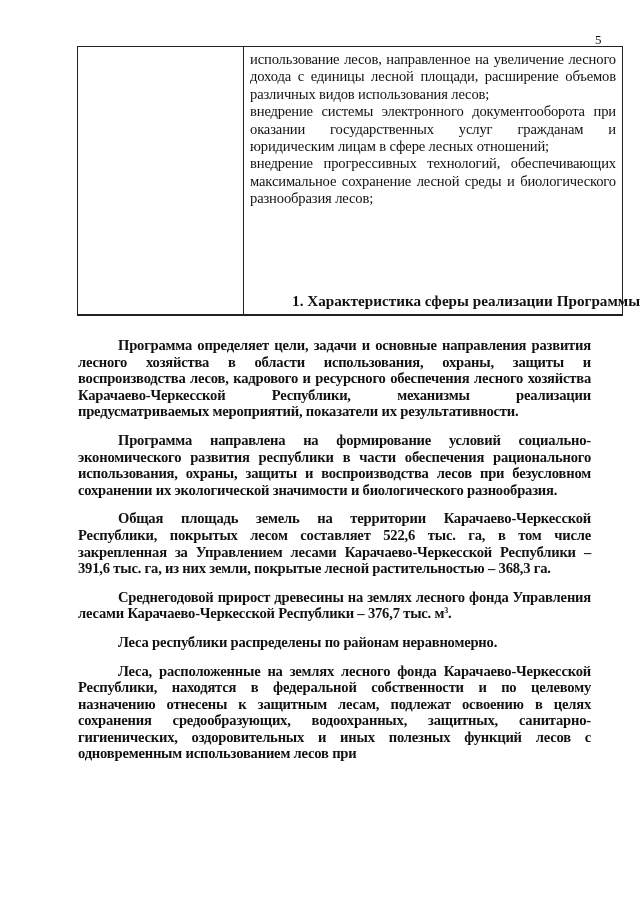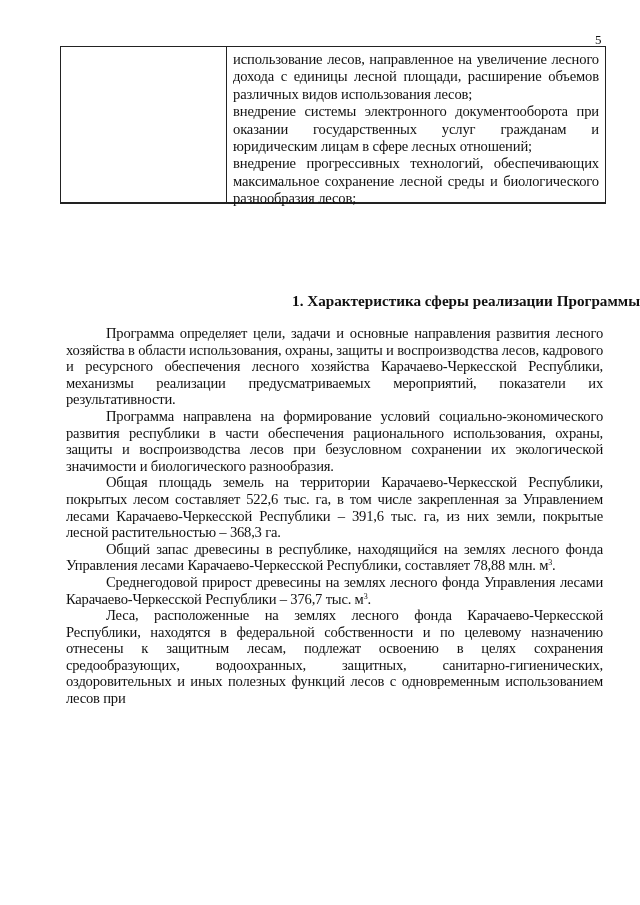--- a/index.html
+++ b/index.html
@@ -6,39 +6,39 @@
   body {
     width: 640px; height: 905px; position: relative; overflow: hidden;
     font-family: "Liberation Serif", "DejaVu Serif", serif;
     color: #111;
   }
   .page-number {
     position: absolute; top: 33px; left: 595px;
     font-size: 13px; line-height: 14px;
   }
   .table {
-    position: absolute; top: 46px; left: 60px; width: 546px; height: 158px;
+    position: absolute; top: 46px; left: 77px; width: 546px; height: 270px;
     border: 1px solid #222; border-bottom-width: 2px; box-sizing: border-box;
     display: flex;
   }
   .table .cell-left { width: 165px; border-right: 1px solid #222; }
   .table .cell-right {
     flex: 1; padding: 4px 6px 0 6px;
     font-size: 14.6px; line-height: 17.4px; letter-spacing: -0.15px;
   }
   .table .cell-right p { margin: 0; text-align: justify; text-align-last: left; }
   .section-title {
     position: absolute; top: 292px; left: 0; width: 640px; text-align: right;
     font-weight: bold; font-size: 15.2px; line-height: 18px;
   }
   .body-text {
     position: absolute; top: 325px; left: 66px; width: 537px;
     font-size: 14.6px; line-height: 16.6px; letter-spacing: -0.2px;
   }
-  .body-text p { margin: 0; text-indent: 40px; text-align: justify; }
+  .body-text p { margin: 12px; text-indent: 40px; text-align: justify; font-weight: bold; }
   sup { font-size: 8px; line-height: 0; vertical-align: 5px; }
 </style>
 </head>
 <body>
 
 <div class="page-number">5</div>
 
 <div class="table">
   <div class="cell-left"></div>
   <div class="cell-right">
@@ -47,16 +47,16 @@
     <p>внедрение прогрессивных технологий, обеспечивающих максимальное сохранение лесной среды и биологического разнообразия лесов;</p>
   </div>
 </div>
 
 <div class="section-title">1. Характеристика сферы реализации Программы</div>
 
 <div class="body-text">
   <p>Программа определяет цели, задачи и основные направления развития лесного хозяйства в области использования, охраны, защиты и воспроизводства лесов, кадрового и ресурсного обеспечения лесного хозяйства Карачаево-Черкесской Республики, механизмы реализации предусматриваемых мероприятий, показатели их результативности.</p>
   <p>Программа направлена на формирование условий социально-экономического развития республики в части обеспечения рационального использования, охраны, защиты и воспроизводства лесов при безусловном сохранении их экологической значимости и биологического разнообразия.</p>
   <p>Общая площадь земель на территории Карачаево-Черкесской Республики, покрытых лесом составляет 522,6 тыс. га, в том числе закрепленная за Управлением лесами Карачаево-Черкесской Республики – 391,6 тыс. га, из них земли, покрытые лесной растительностью – 368,3 га.</p>
-  <p><span>Общий запас древесины в республике, находящийся на землях лесного фонда Управления лесами Карачаево-Черкесской Республики, составляет 78,88 млн. м</span><sup>3</sup><span>.</span></p>
   <p><span>Среднегодовой прирост древесины на землях лесного фонда Управления лесами Карачаево-Черкесской Республики – 376,7 тыс. м</span><sup>3</sup><span>.</span></p>
+  <p>Леса республики распределены по районам неравномерно.</p>
   <p>Леса, расположенные на землях лесного фонда Карачаево-Черкесской Республики, находятся в федеральной собственности и по целевому назначению отнесены к защитным лесам, подлежат освоению в целях сохранения средообразующих, водоохранных, защитных, санитарно-гигиенических, оздоровительных и иных полезных функций лесов с одновременным использованием лесов при</p>
 </div>
 
 </body></html>

